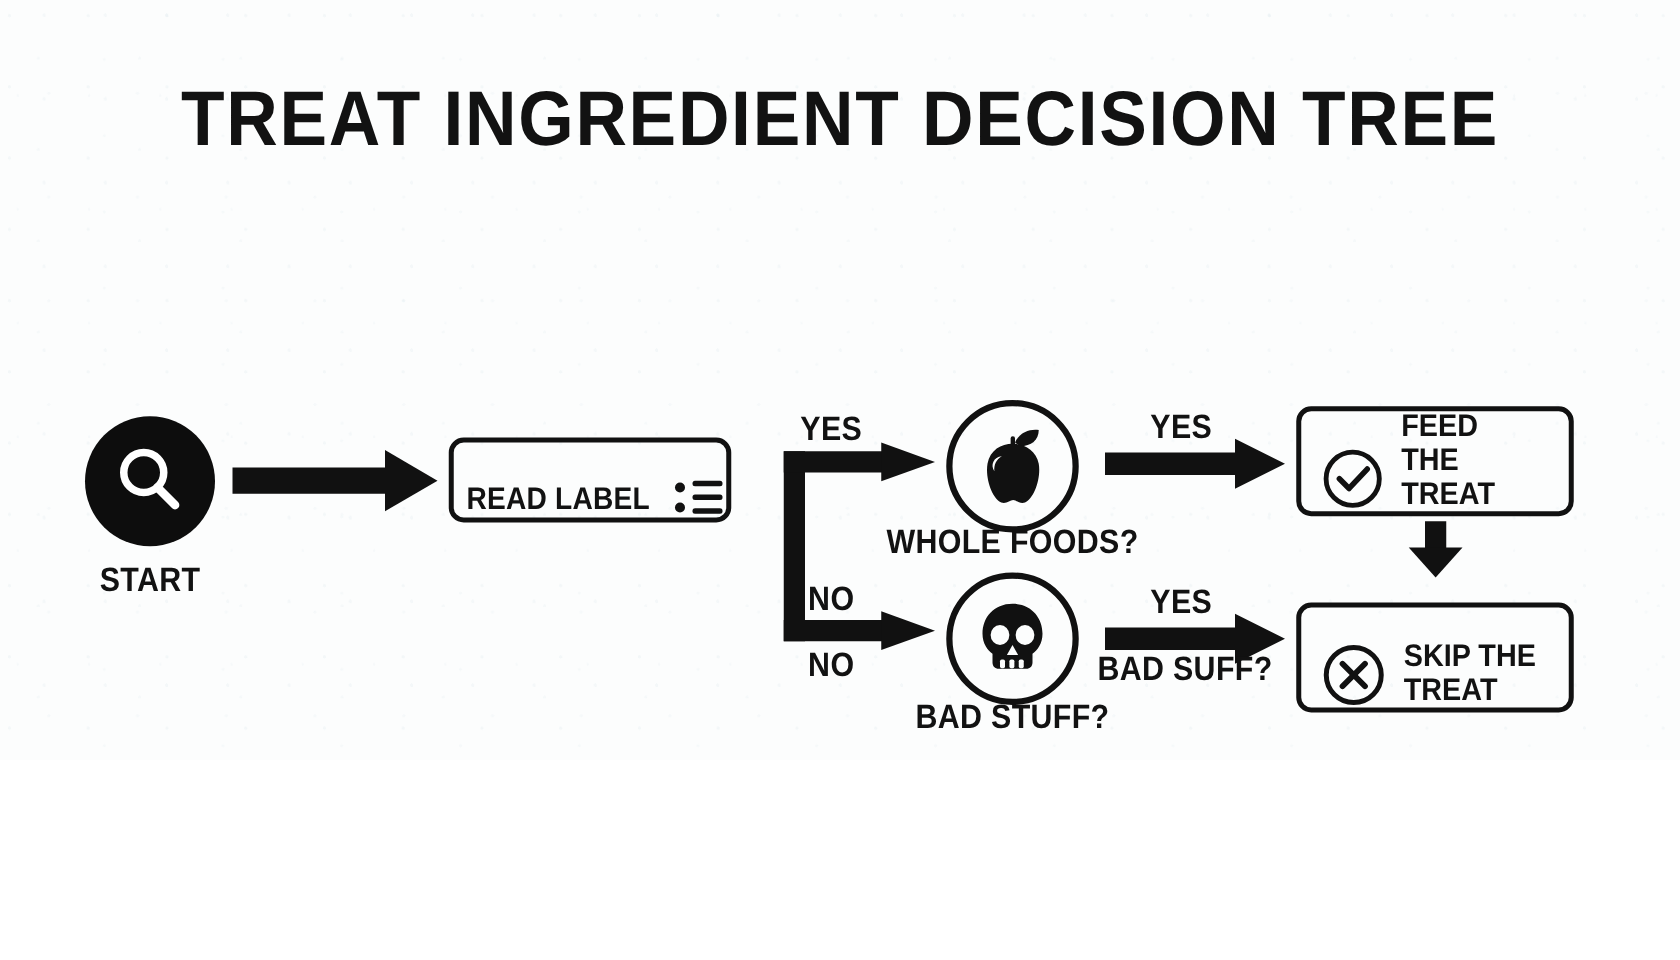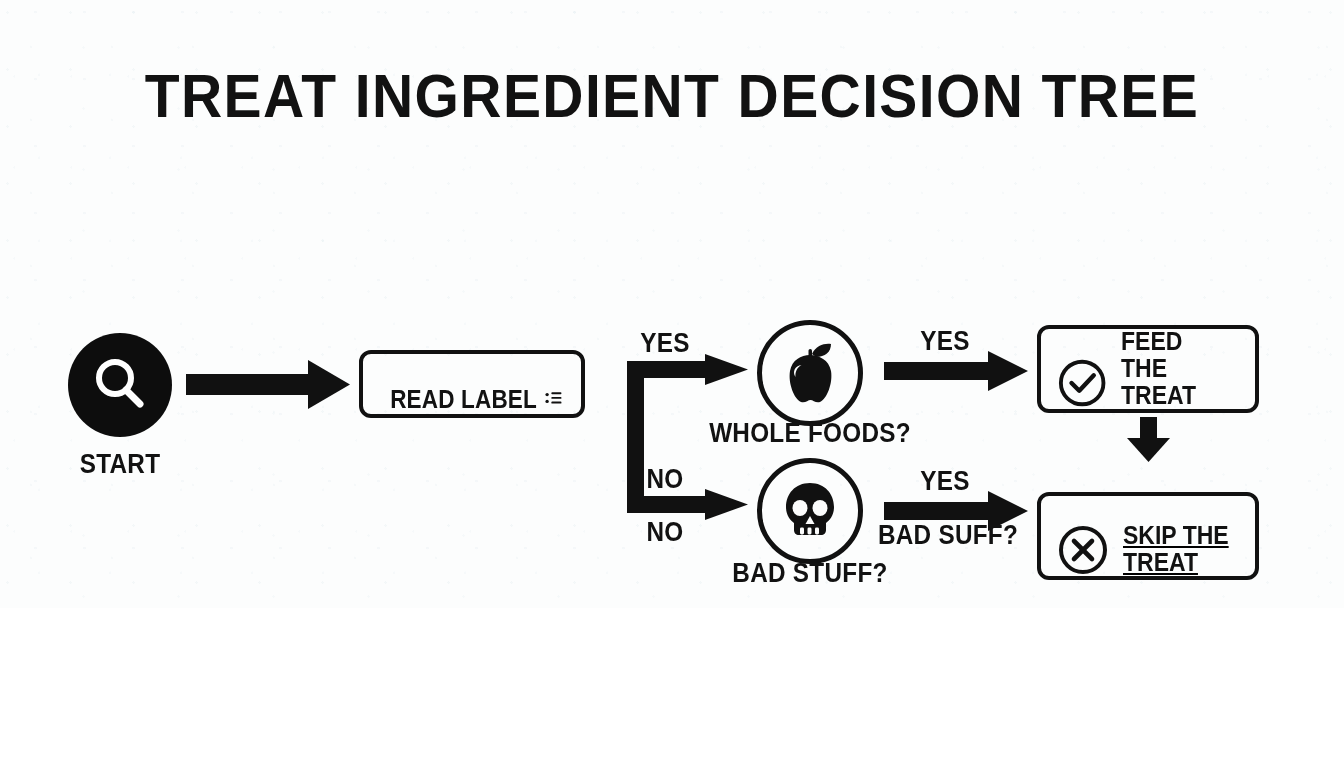--- a/index.html
+++ b/index.html
@@ -78,32 +78,32 @@
     border-radius: 12px;
     background: transparent;
     box-sizing: border-box;
     display: flex;
     align-items: flex-end;
   }
 
   #read-label-box {
     left: 359px; top: 350px;
     width: 226px; height: 68px;
-    padding: 0 19px;
+    padding: 0 2px;
     justify-content: space-between;
   }
   #read-label-text { font-size: 25px; letter-spacing: .2px; }
 
   .result-box {
     width: 222px; height: 88px;
     padding: 0 14px 0 16px;
     gap: 14px;
   }
   #feed-box  { left: 1037px; top: 325px; }
-  #skip-box  { left: 1037px; top: 492px; text-decoration: underline; }
+  #skip-box  { left: 1037px; top: 482px; }
   .result-text {
     font-family: "Liberation Sans Narrow", "Liberation Sans", sans-serif;
     font-weight: 700;
     font-size: 25px;
     line-height: 1.08;
     color: #121212;
     transform: scaleX(.92);
     transform-origin: left center;
   }
   .result-text span { display: block; }

